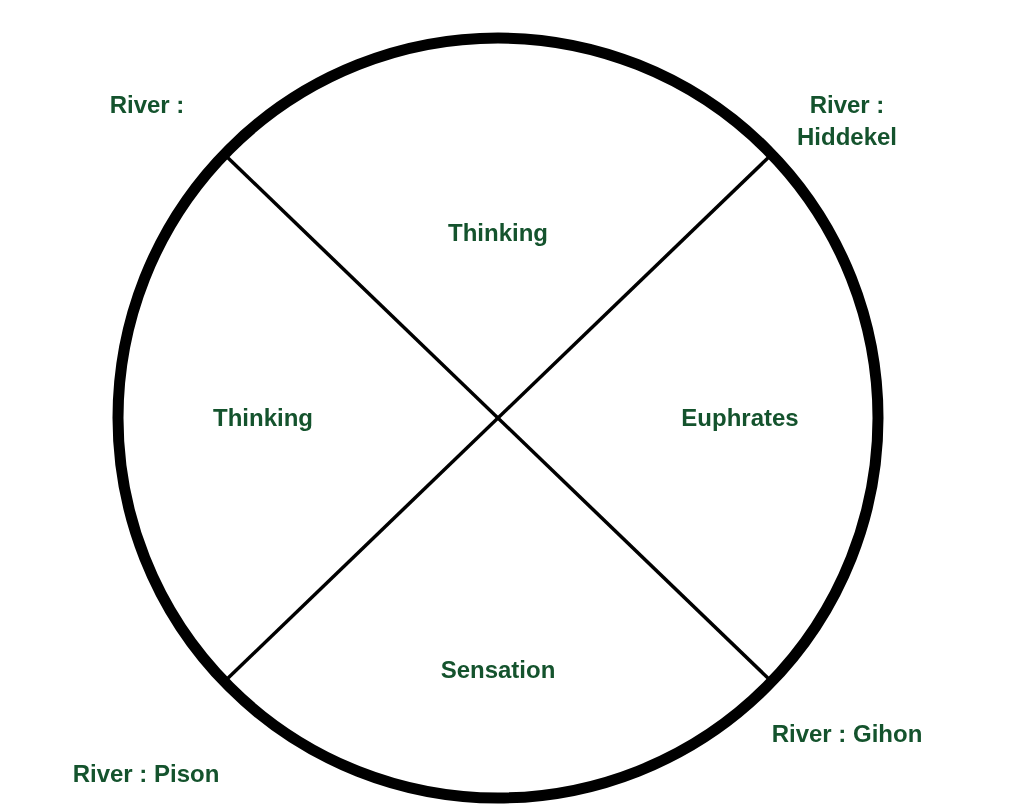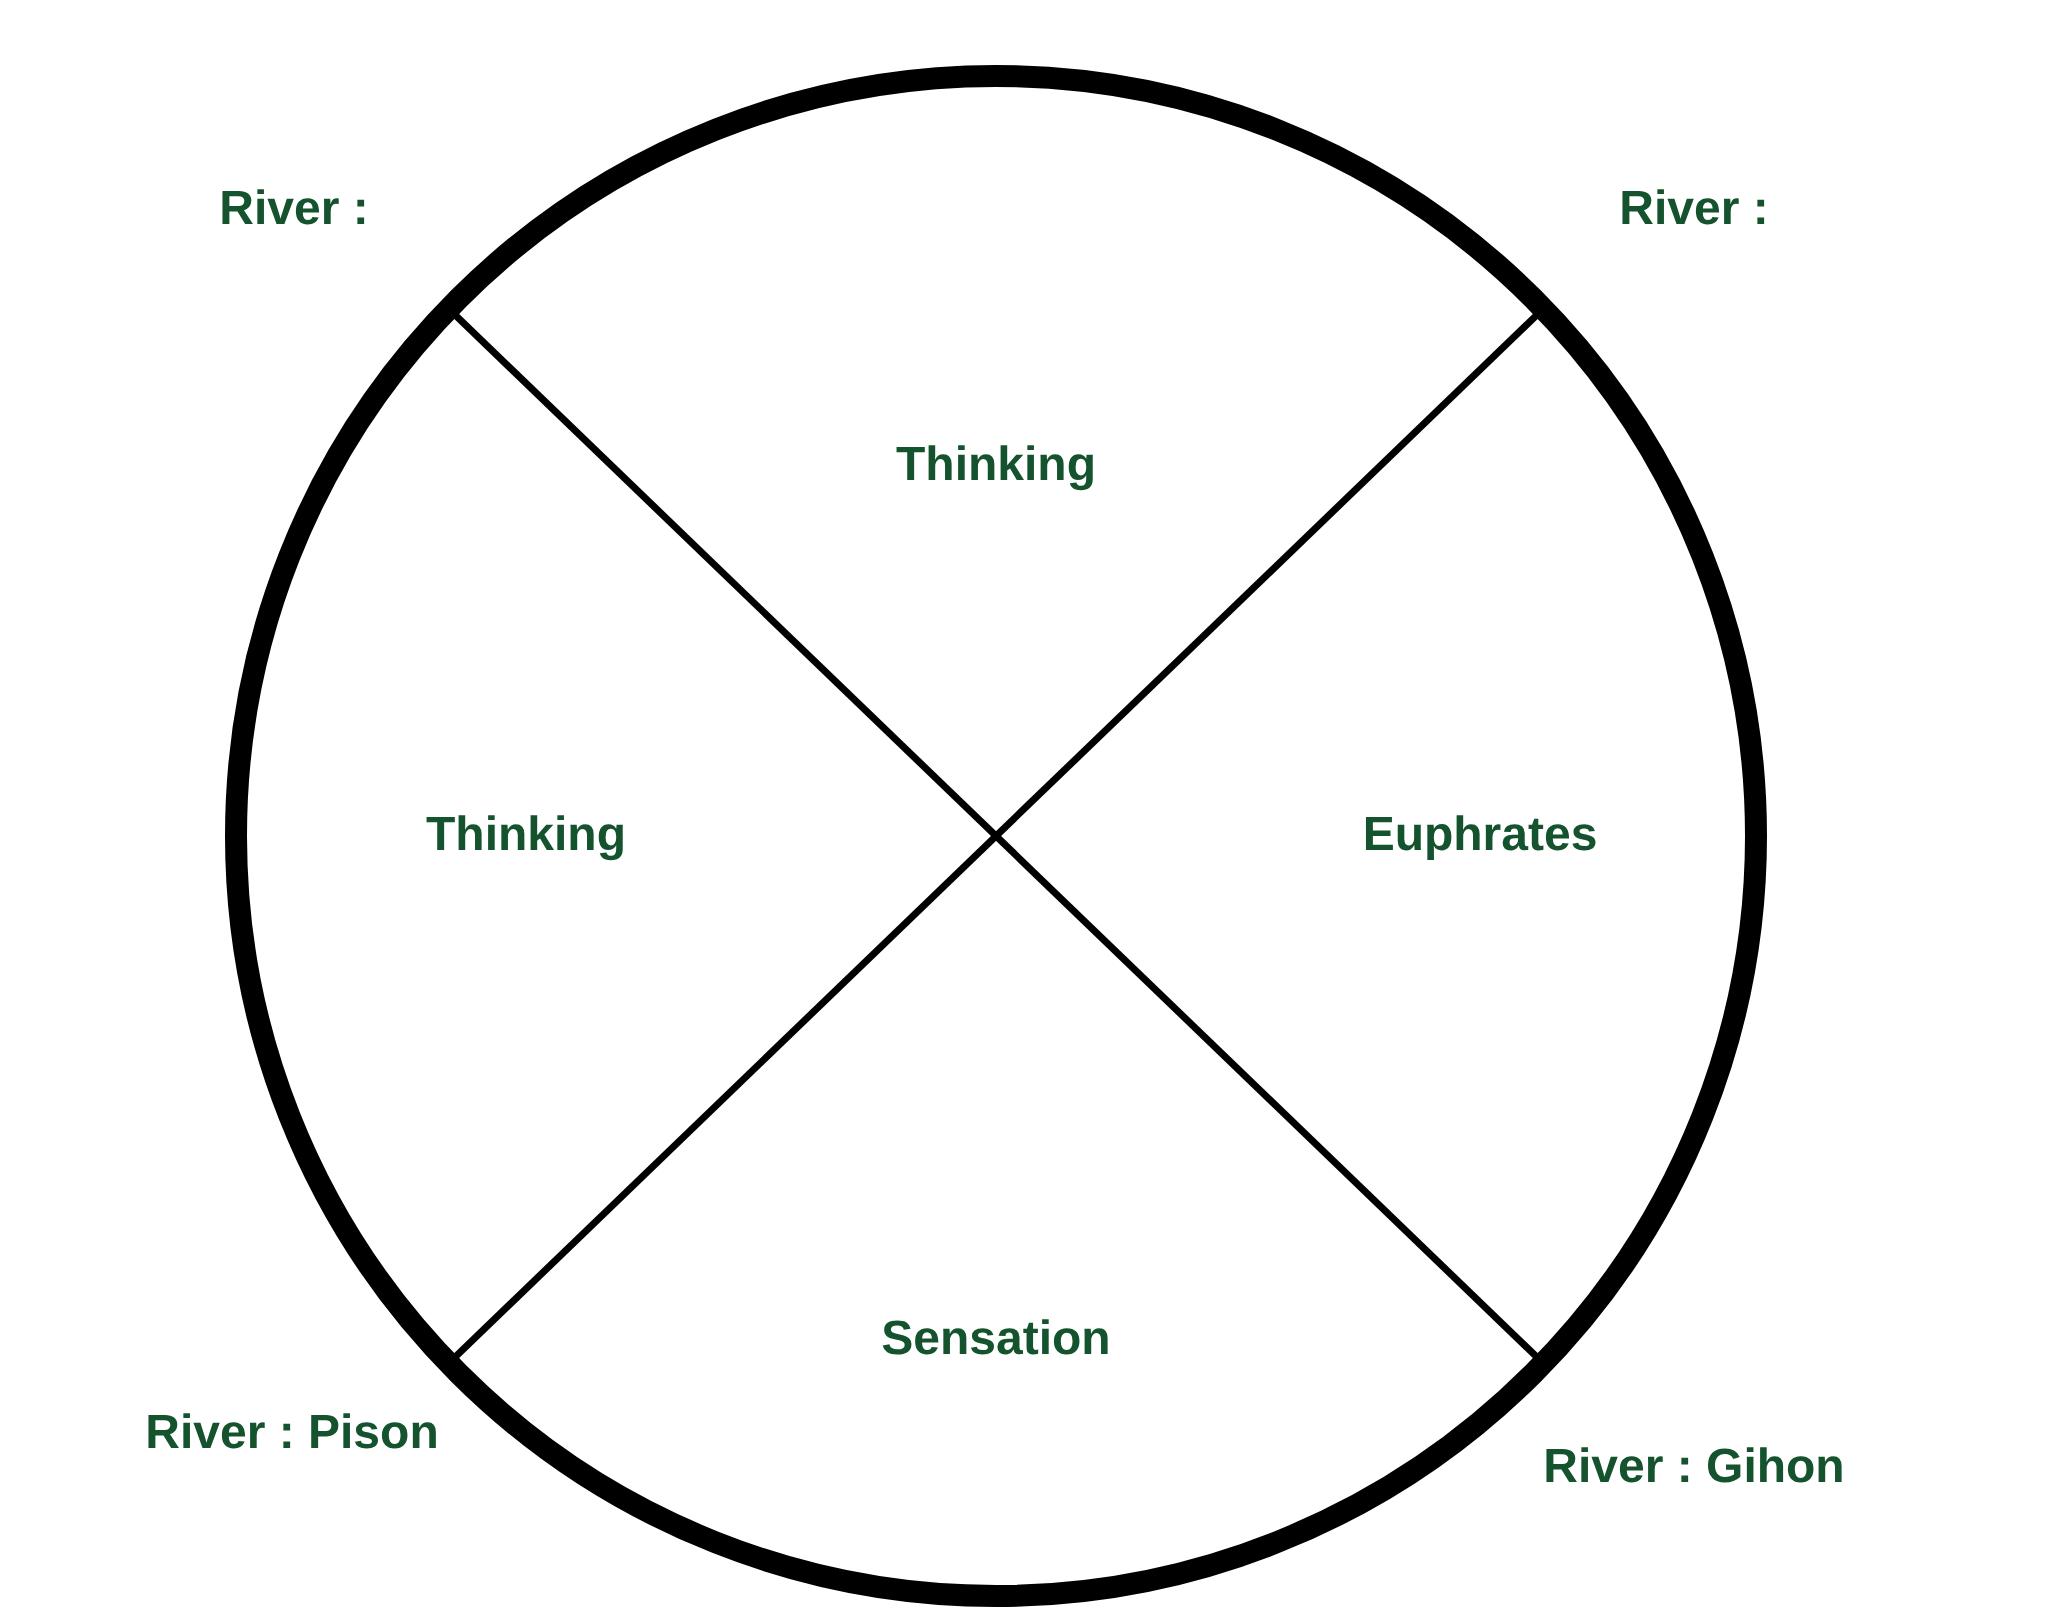--- a/index.html
+++ b/index.html
@@ -19,15 +19,16 @@
 <div class="lbl" style="left:398px; top:172px; width:200px;margin-top:45px;">Thinking</div>
 <div class="lbl" style="left:163px; top:402px; width:200px;">Thinking</div>
 <div class="lbl" style="left:640px; top:402px; width:200px;">Euphrates</div>
 <div class="lbl" style="left:398px; top:654px; width:200px;">Sensation</div>
 
 <div class="lbl" style="left:47px; top:89px; width:200px;">
   <div>River :</div>
 </div>
 <div class="lbl" style="left:747px; top:89px; width:200px;">
   <div>River :</div>
+  <div>Hiddekel</div>
 </div>
-<div class="lbl" style="left:46px; top:701px; width:200px;">River : Pison</div>
+<div class="lbl" style="left:46px; top:758px; width:200px;">River : Pison</div>
 <div class="lbl" style="left:747px; top:718px; width:200px;">River : Gihon</div>
 
 </body></html>

